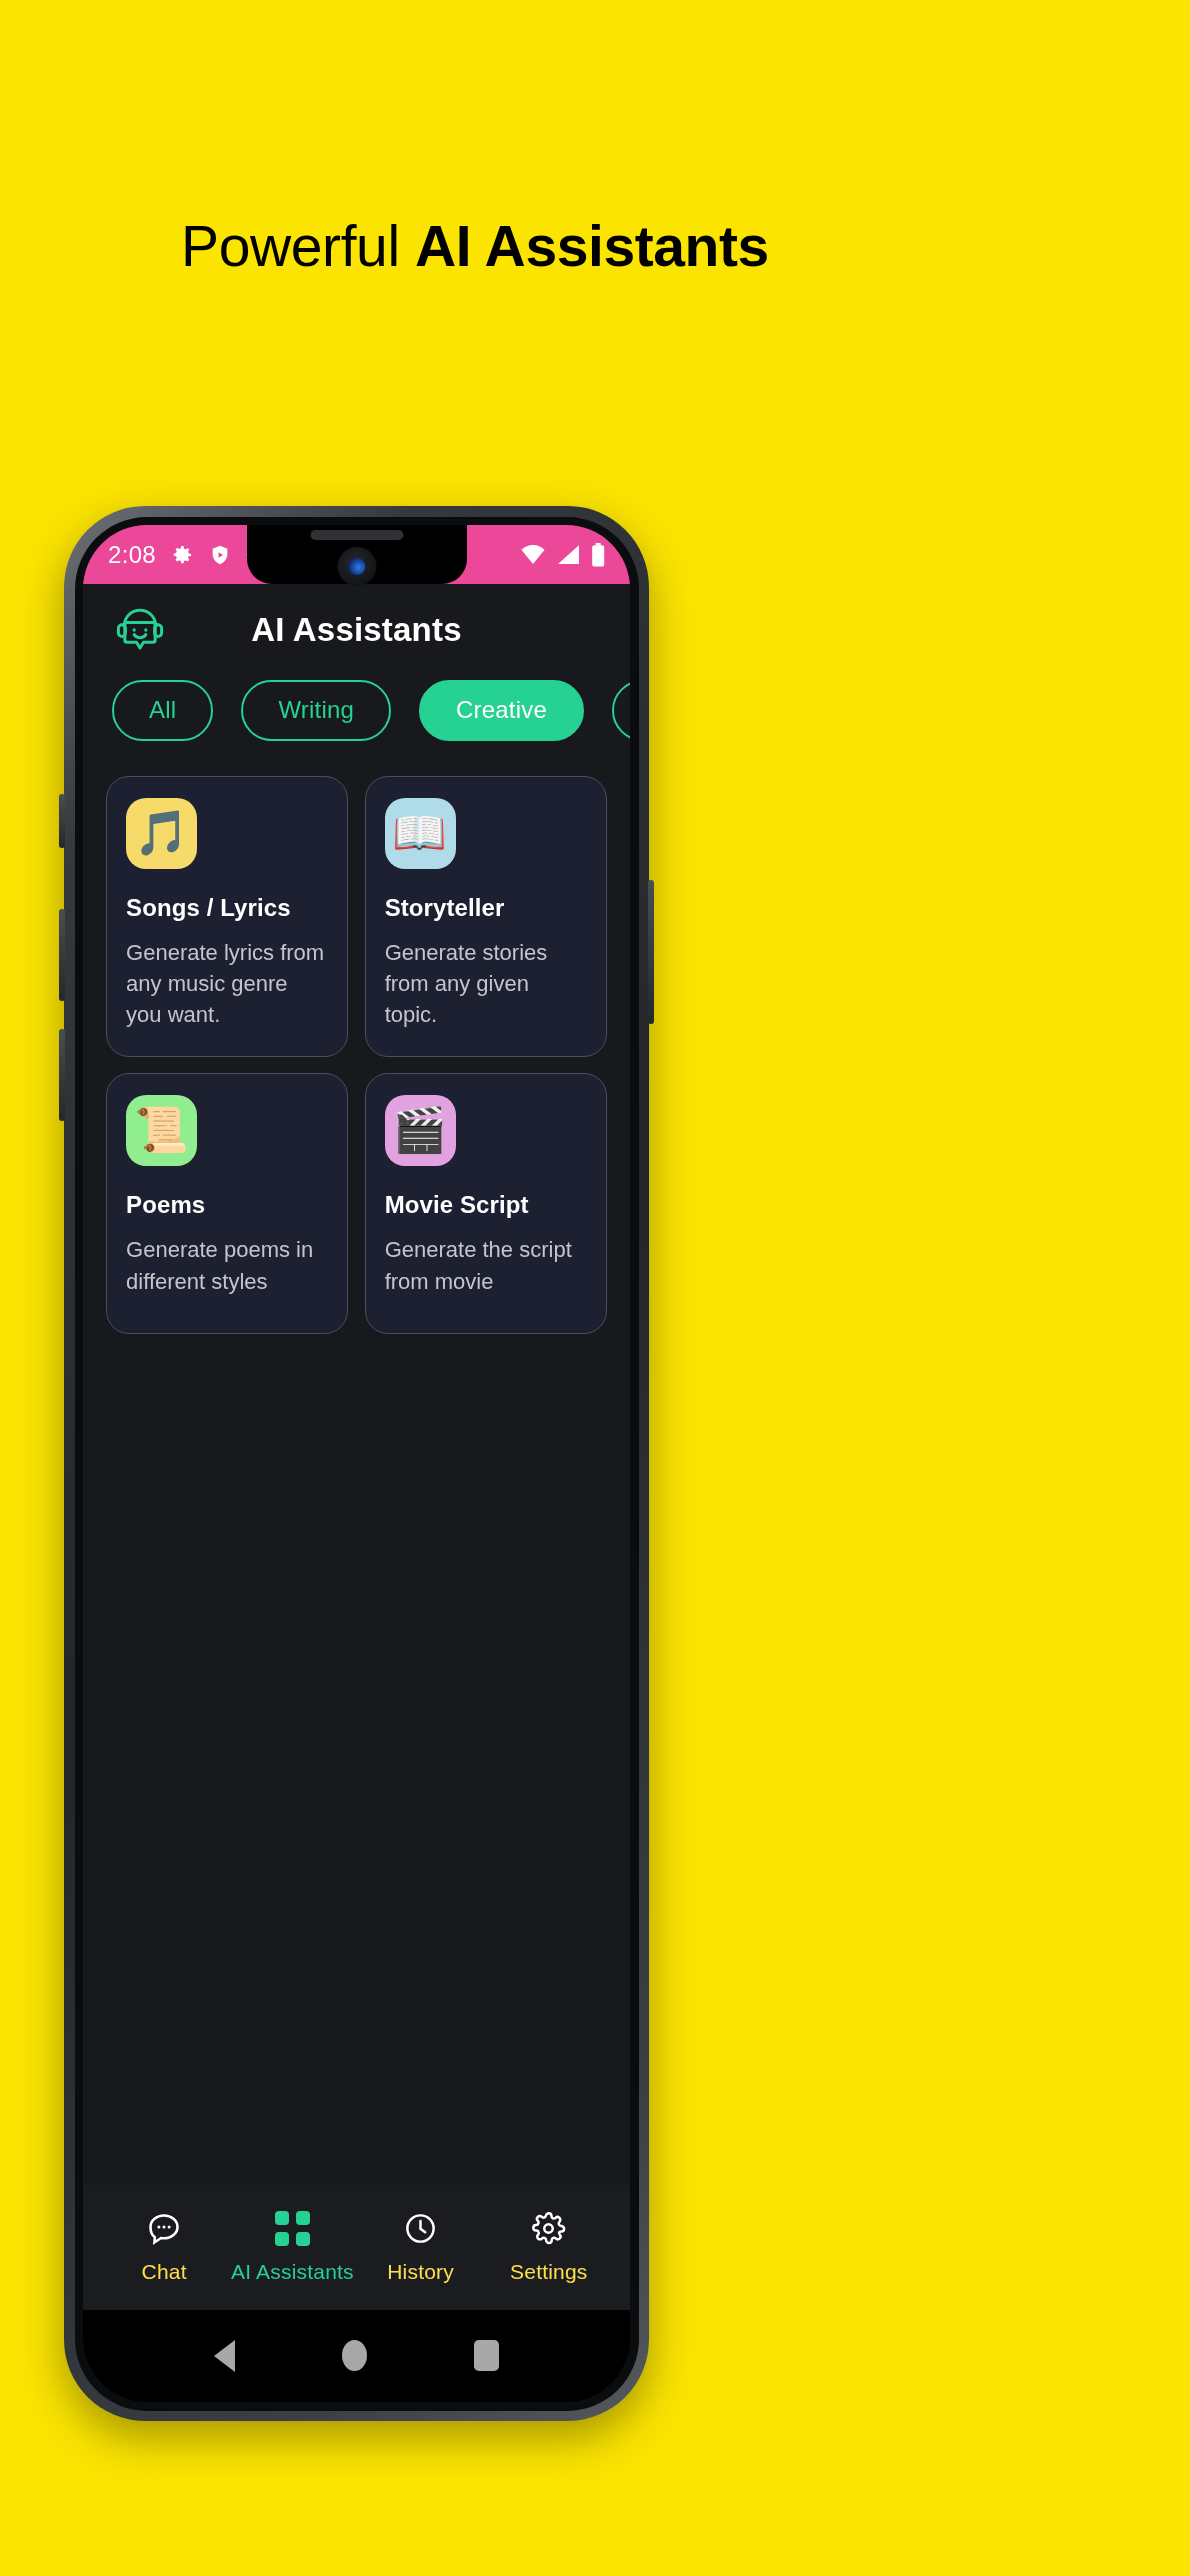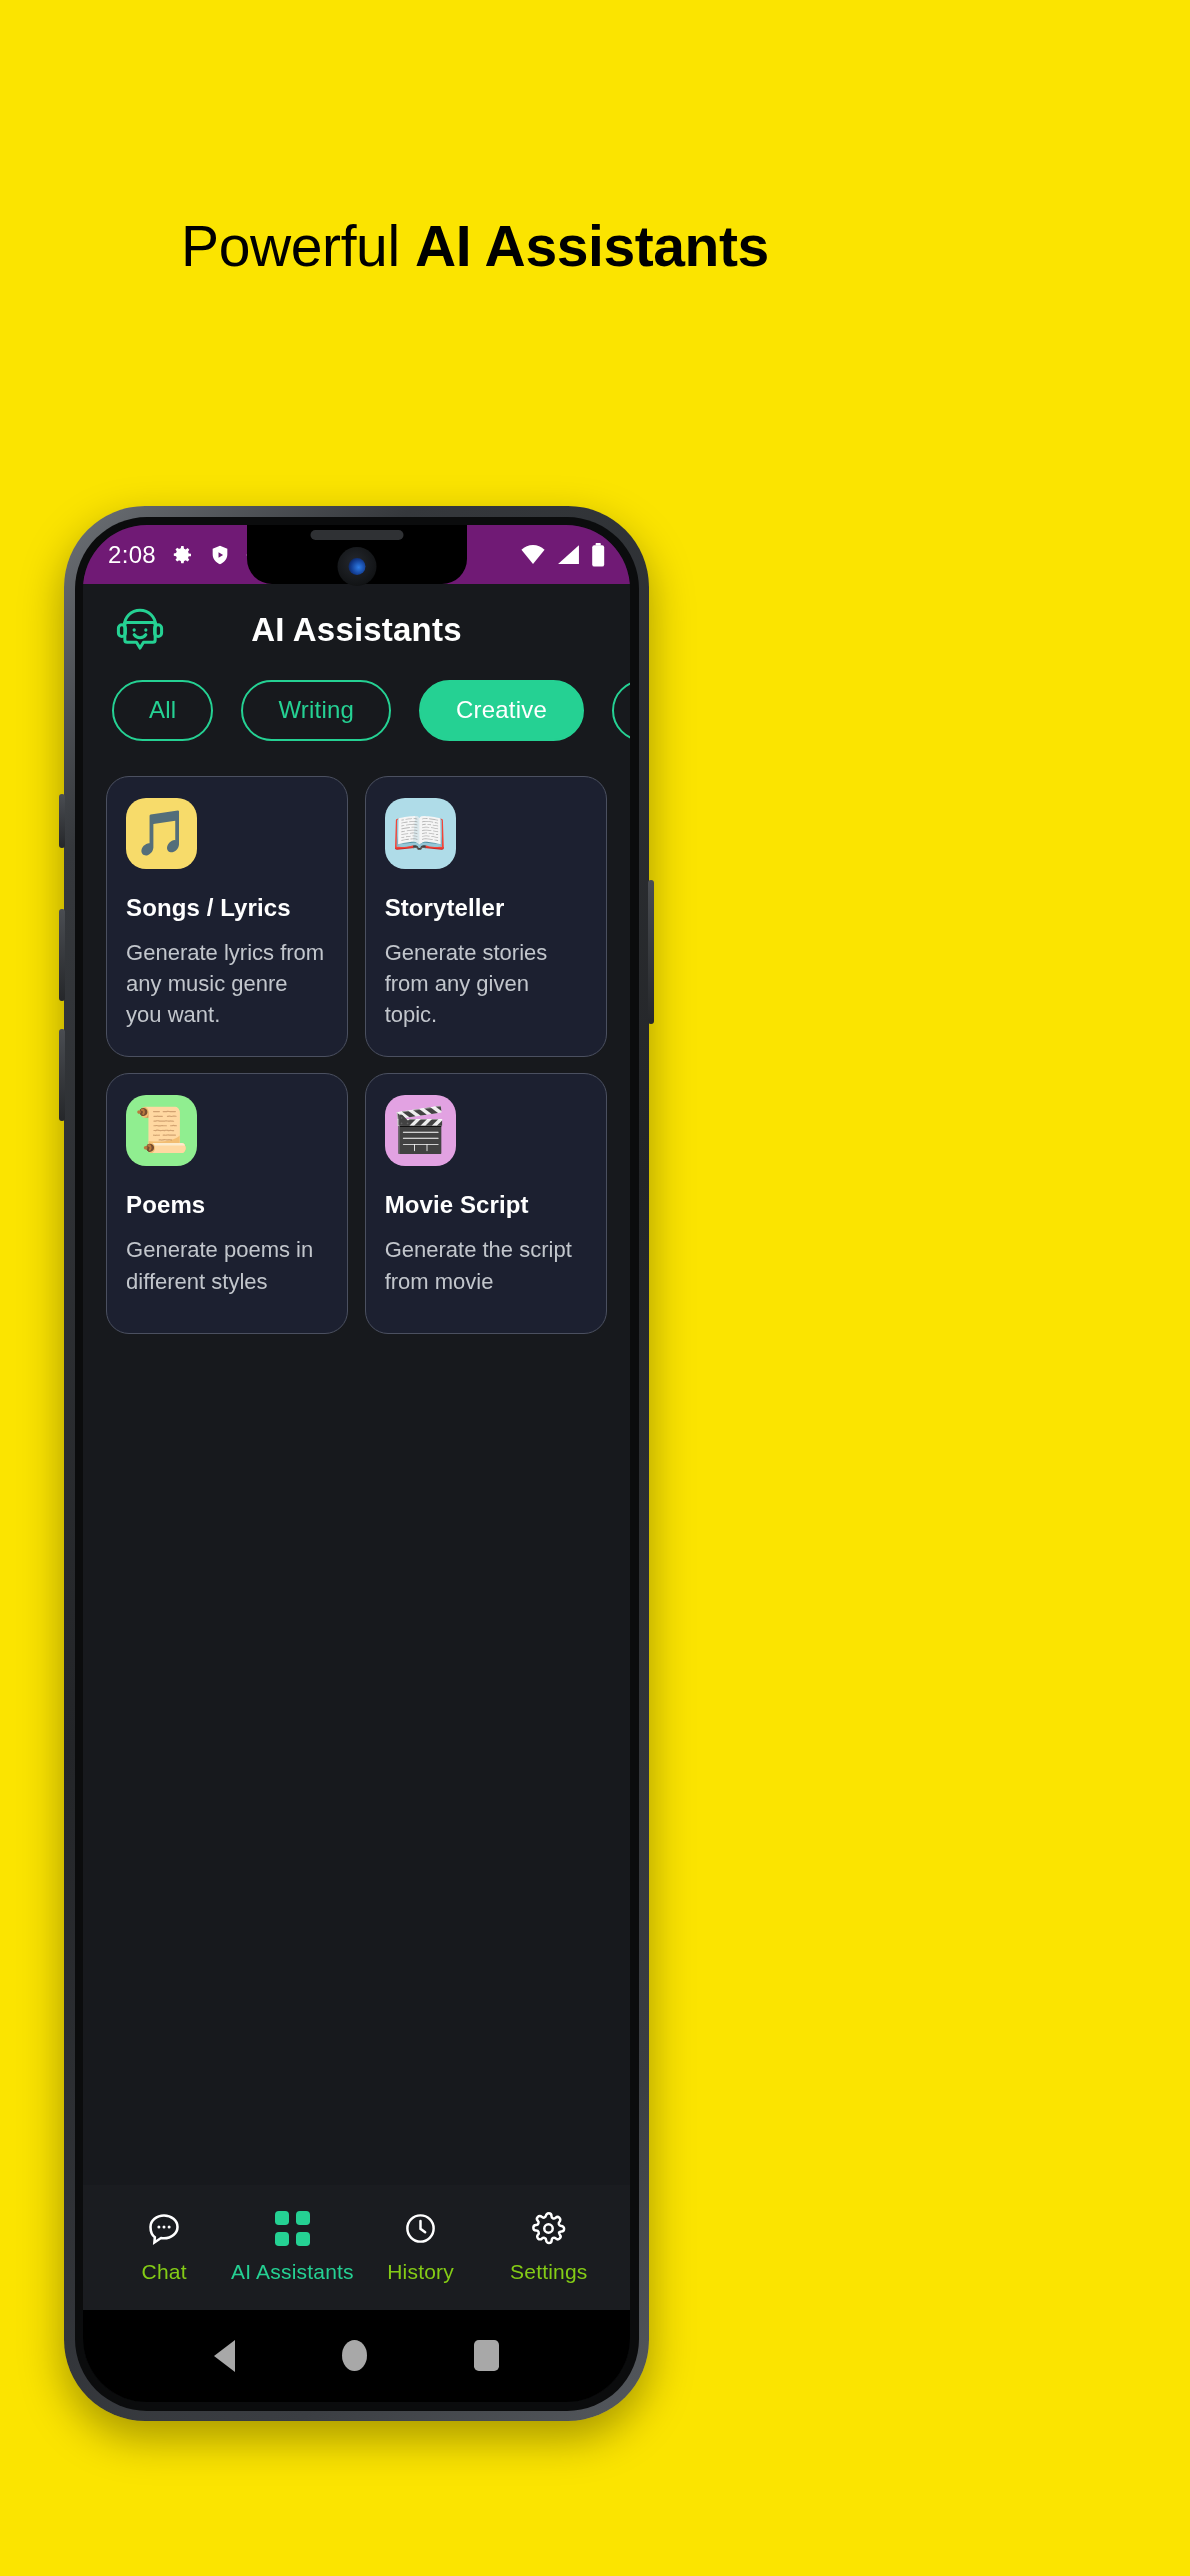--- a/index.html
+++ b/index.html
@@ -112,21 +112,21 @@
     position: absolute;
     inset: 0;
     background: #17191d;
     display: flex;
     flex-direction: column;
   }
 
   
   .status-bar {
     height: 59px;
-    background: #701a75;
+    background: #ec4899;
     display: flex;
     align-items: center;
     padding: 0 25px;
     color: #ffffff;
     position: relative;
     z-index: 30;
   }
   .status-left { display: flex; align-items: center; gap: 14.4px; }
   .status-time { font-size: 24px; font-weight: 400; letter-spacing: 0.3px; }
   .status-right { margin-left: auto; display: flex; align-items: center; gap: 9.6px; }
@@ -243,21 +243,21 @@
     padding: 0 17px;
     flex: 0 0 auto;
   }
   .nav-item {
     display: flex;
     flex-direction: column;
     align-items: center;
     gap: 13.4px;
     width: 134px;
   }
-  .nav-label { font-size: 21px; color: #84cc16; letter-spacing: 0.2px; }
+  .nav-label { font-size: 21px; color: #fde047; letter-spacing: 0.2px; }
   .nav-item.active .nav-label { color: #25d193; }
   .nav-ico { height: 36px; display: flex; align-items: center; justify-content: center; }
   .grid-ico { display: grid; grid-template-columns: 14.4px 14.4px; grid-template-rows: 14.4px 14.4px; gap: 6.7px; }
   .grid-ico i { background: #25d193; border-radius: 3.8px; display: block; }
 
   
   .android-nav {
     height: 92px;
     background: #000000;
     display: flex;

